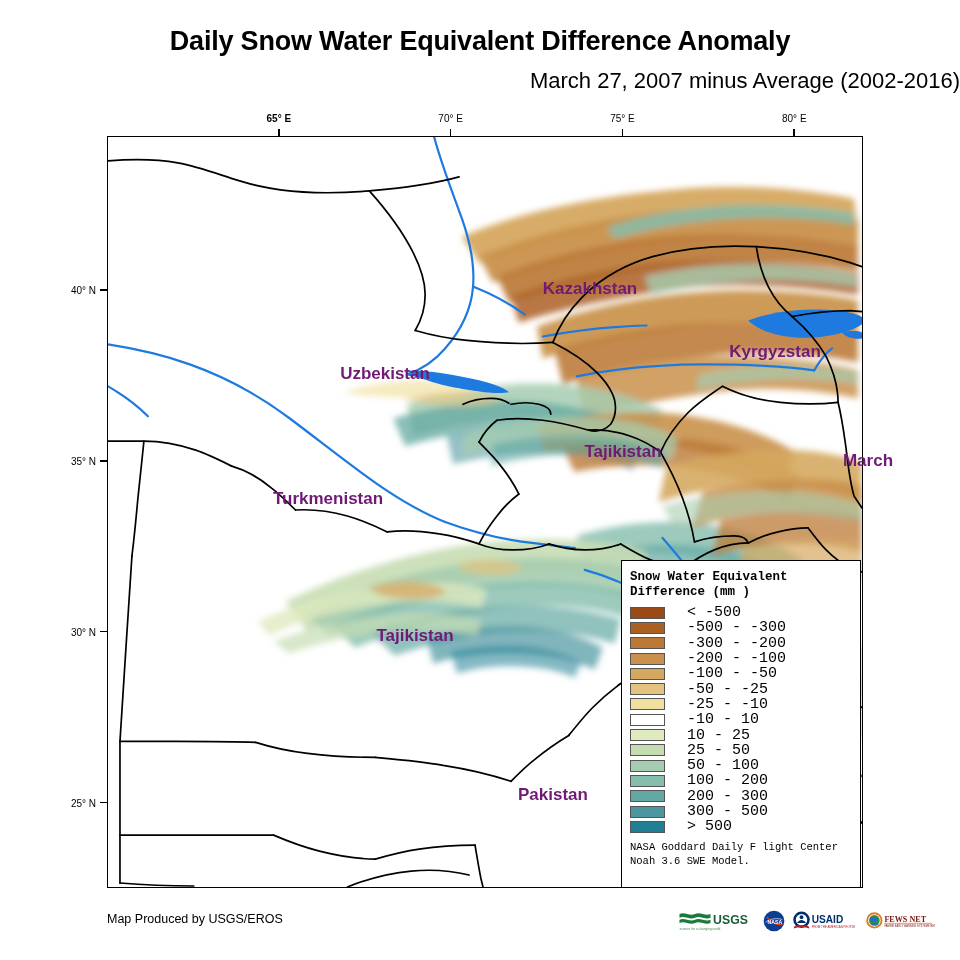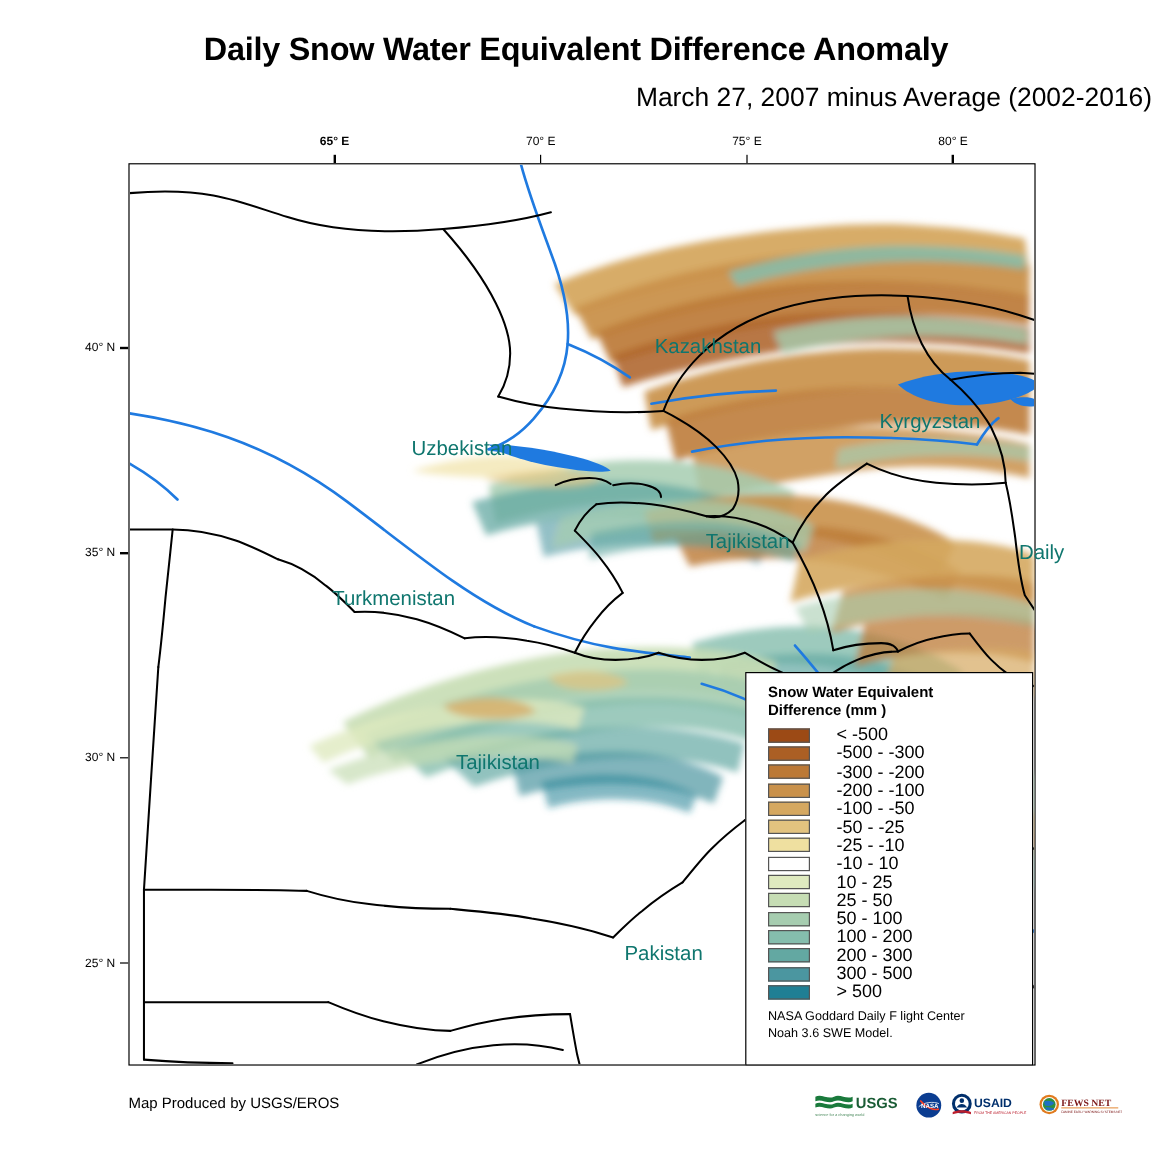--- a/index.html
+++ b/index.html
@@ -17,26 +17,26 @@
              border:1.6px solid #000;box-sizing:border-box;background:#fff;overflow:hidden;}
   #map-svg{position:absolute;left:0;top:0;width:100%;height:100%;display:block;}
 
   
   .lon-label{position:absolute;font-size:10px;transform:translateX(-50%);white-space:nowrap;}
   .lat-label{position:absolute;font-size:10px;transform:translateY(-50%);white-space:nowrap;text-align:right;}
   .tick-v{position:absolute;width:1.6px;background:#000;}
   .tick-h{position:absolute;height:1.6px;background:#000;}
 
   
-  .country-label{position:absolute;font-size:17px;font-weight:normal;
-                 transform:translate(-50%,-50%);white-space:nowrap;color:#0f766e;}
+  .country-label{position:absolute;font-size:17px;font-weight:bold;
+                 transform:translate(-50%,-50%);white-space:nowrap;color:#701a75;}
 
   
   #legend{position:absolute;left:621px;top:560px;width:240px;height:328px;
-          background:#fff;border:1.6px solid #000;box-sizing:border-box;padding:9px 18px;}
+          background:#fff;border:1.6px solid #000;box-sizing:border-box;padding:9px 8px;font-family:Liberation Mono, monospace;}
   #legend-title{font-size:12.5px;font-weight:bold;line-height:15px;margin-bottom:5px;}
   .legend-row{display:flex;align-items:center;height:15.3px;}
   .swatch{width:35px;height:12px;border:1px solid #555;box-sizing:border-box;flex:0 0 auto;}
   .legend-text{font-size:15px;margin-left:22px;line-height:13px;white-space:nowrap;}
   #legend-source{margin-top:7px;font-size:10.5px;line-height:13.5px;}
 
   
   #footer-text{position:absolute;left:107px;top:912px;font-size:12.5px;}
   #logos{position:absolute;left:678px;top:906px;height:30px;display:flex;
          align-items:center;gap:7px;}
@@ -294,21 +294,21 @@
       </g>
     </g>
   </svg>
 </div>
 
 <div id="country-layer">
     <div class="country-label" style="left: 590px; top: 289px;">Kazakhstan</div>
     <div class="country-label" style="left: 385px; top: 374px;">Uzbekistan</div>
     <div class="country-label" style="left: 775px; top: 352px;">Kyrgyzstan</div>
     <div class="country-label" style="left: 623px; top: 452px;">Tajikistan</div>
-    <div class="country-label" style="left: 868px; top: 461px;">Daily</div>
+    <div class="country-label" style="left: 868px; top: 461px;">March</div>
     <div class="country-label" style="left: 328px; top: 499px;">Turkmenistan</div>
     <div class="country-label" style="left: 415px; top: 636px;">Tajikistan</div>
     <div class="country-label" style="left: 553px; top: 795px;">Pakistan</div>
   </div>
 
 <div id="legend">
   <div id="legend-title">
     <div>Snow Water Equivalent</div>
     <div>Difference (mm )</div>
   </div>

